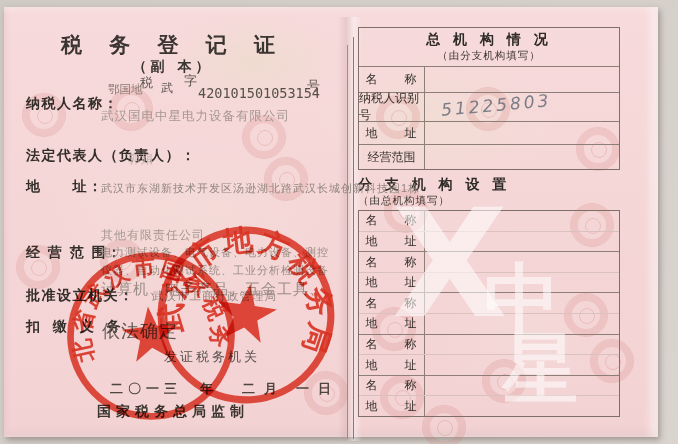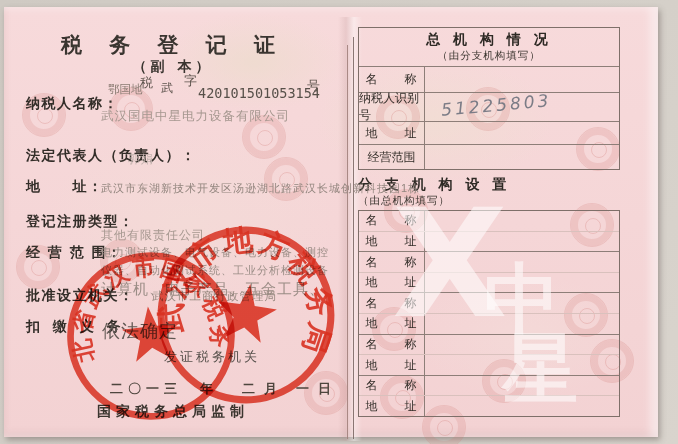--- a/index.html
+++ b/index.html
@@ -116,21 +116,20 @@
 
     <div class="lbl" style="left:22px;top:88px">纳税人名称：</div>
     <div class="val" style="left:97px;top:101px;font-size:12.5px">武汉国电中星电力设备有限公司</div>
 
     <div class="lbl" style="left:22px;top:140px">法定代表人（负责人）：</div>
     <div class="val" style="left:124px;top:144px;color:#c2b3ae">郭娟</div>
 
     <div class="lbl" style="left:22px;top:171px">地　　址：</div>
     <div class="val" style="left:97px;top:174px;font-size:11px;color:#93867f;z-index:3">武汉市东湖新技术开发区汤逊湖北路武汉长城创新科技园1栋</div>
 
-    <div class="lbl" style="left:22px;top:206px">登记注册类型：</div>
     <div class="val" style="left:97px;top:220px">其他有限责任公司</div>
 
     <div class="lbl" style="left:22px;top:237px">经 营 范 围：</div>
     <div class="val" style="left:97px;top:238px;font-size:11px;color:#9b8d86">电力测试设备、电气设备、电力设备、测控</div>
     <div class="val" style="left:97px;top:256px;font-size:11px;color:#9b8d86">仪器、自动化测试系统、工业分析检测设备</div>
     <div class="val" style="left:97px;top:273px;font-size:15px;color:#9b8d86">计算机、电子产品、五金工具、</div>
 
     <div class="lbl" style="left:22px;top:280px">批准设立机关：</div>
     <div class="val" style="left:148px;top:282px;font-size:11.5px;color:#96887f">武汉市工商行政管理局</div>
 

